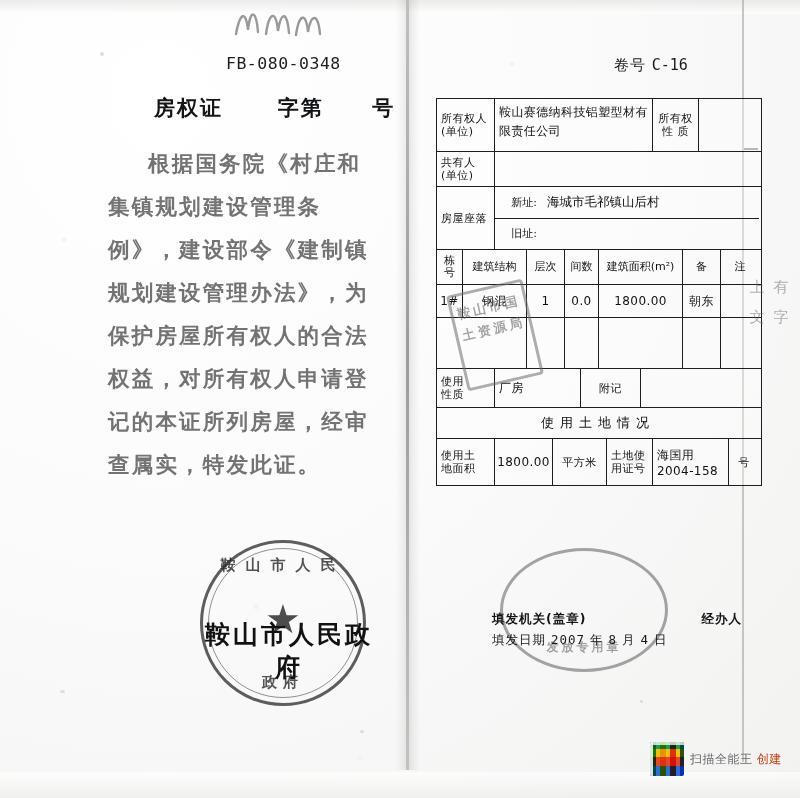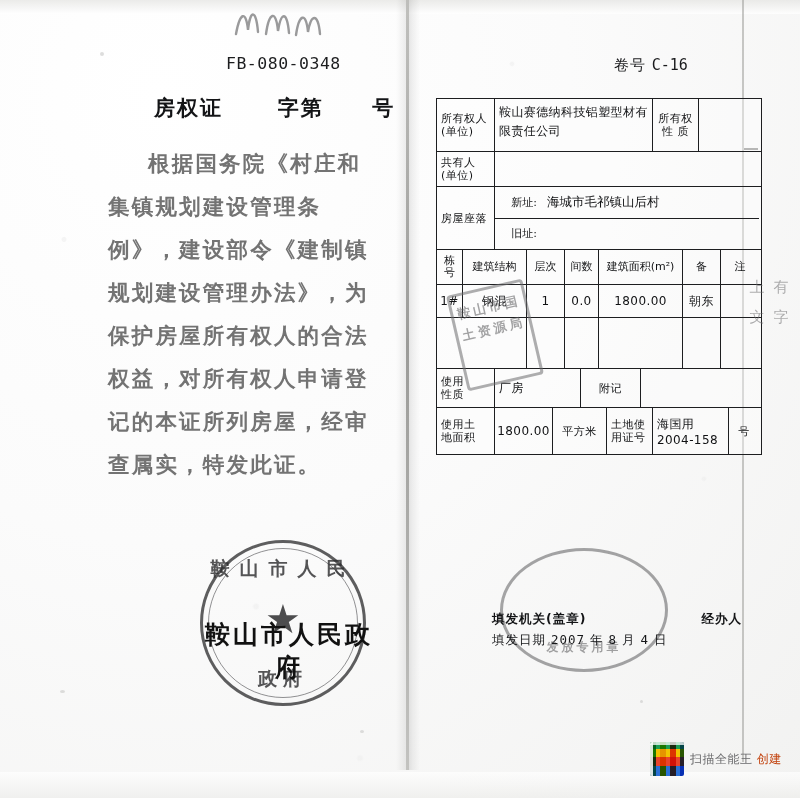--- a/index.html
+++ b/index.html
@@ -96,21 +96,21 @@
     position:absolute;left:8px;top:8px;right:8px;bottom:8px;border:1px solid #4a4a4c;border-radius:50%;
     opacity:.6;
   }
   .seal-star{
     position:absolute;left:62px;top:58px;width:42px;height:42px;
     color:#2f2f31;font-size:40px;line-height:42px;text-align:center;
     opacity:.85;
   }
   .seal-arc-top, .seal-arc-bot{
     position:absolute;left:0;width:166px;text-align:center;
-    font-size:19px;letter-spacing:10px;color:#2b2b2d;font-weight:700;opacity:.8;
+    font-size:15px;letter-spacing:10px;color:#2b2b2d;font-weight:700;opacity:.8;
   }
   .seal-arc-top{top:16px;}
   .seal-arc-bot{bottom:14px;letter-spacing:6px;}
   .seal-overlay-text{
     position:absolute;left:190px;top:618px;width:190px;text-align:center;
     font-size:25px;letter-spacing:3px;color:#111;font-weight:700;
   }
 
   
   .right-page{position:absolute;left:406px;top:0;width:394px;height:798px;}
@@ -400,20 +400,23 @@
     </div>
 
     <div class="row r-use">
       <div class="cell lbl c-use-lbl">使用
 性质</div>
       <div class="cell val c-use-val">厂房</div>
       <div class="cell lbl c-note-lbl ctr">附记</div>
       <div class="cell val c-note-val"></div>
     </div>
 
+    <div class="row r-land">
+      <div class="cell c-land-title">使用土地情况</div>
+    </div>
 
     <div class="row r-land2">
       <div class="cell lbl c-l1">使用土
 地面积</div>
       <div class="cell val c-l2 ctr">1800.00</div>
       <div class="cell lbl c-l3 ctr">平方米</div>
       <div class="cell lbl c-l4">土地使
 用证号</div>
       <div class="cell val c-l5">海国用2004-158</div>
       <div class="cell lbl c-l6 ctr">号</div>

